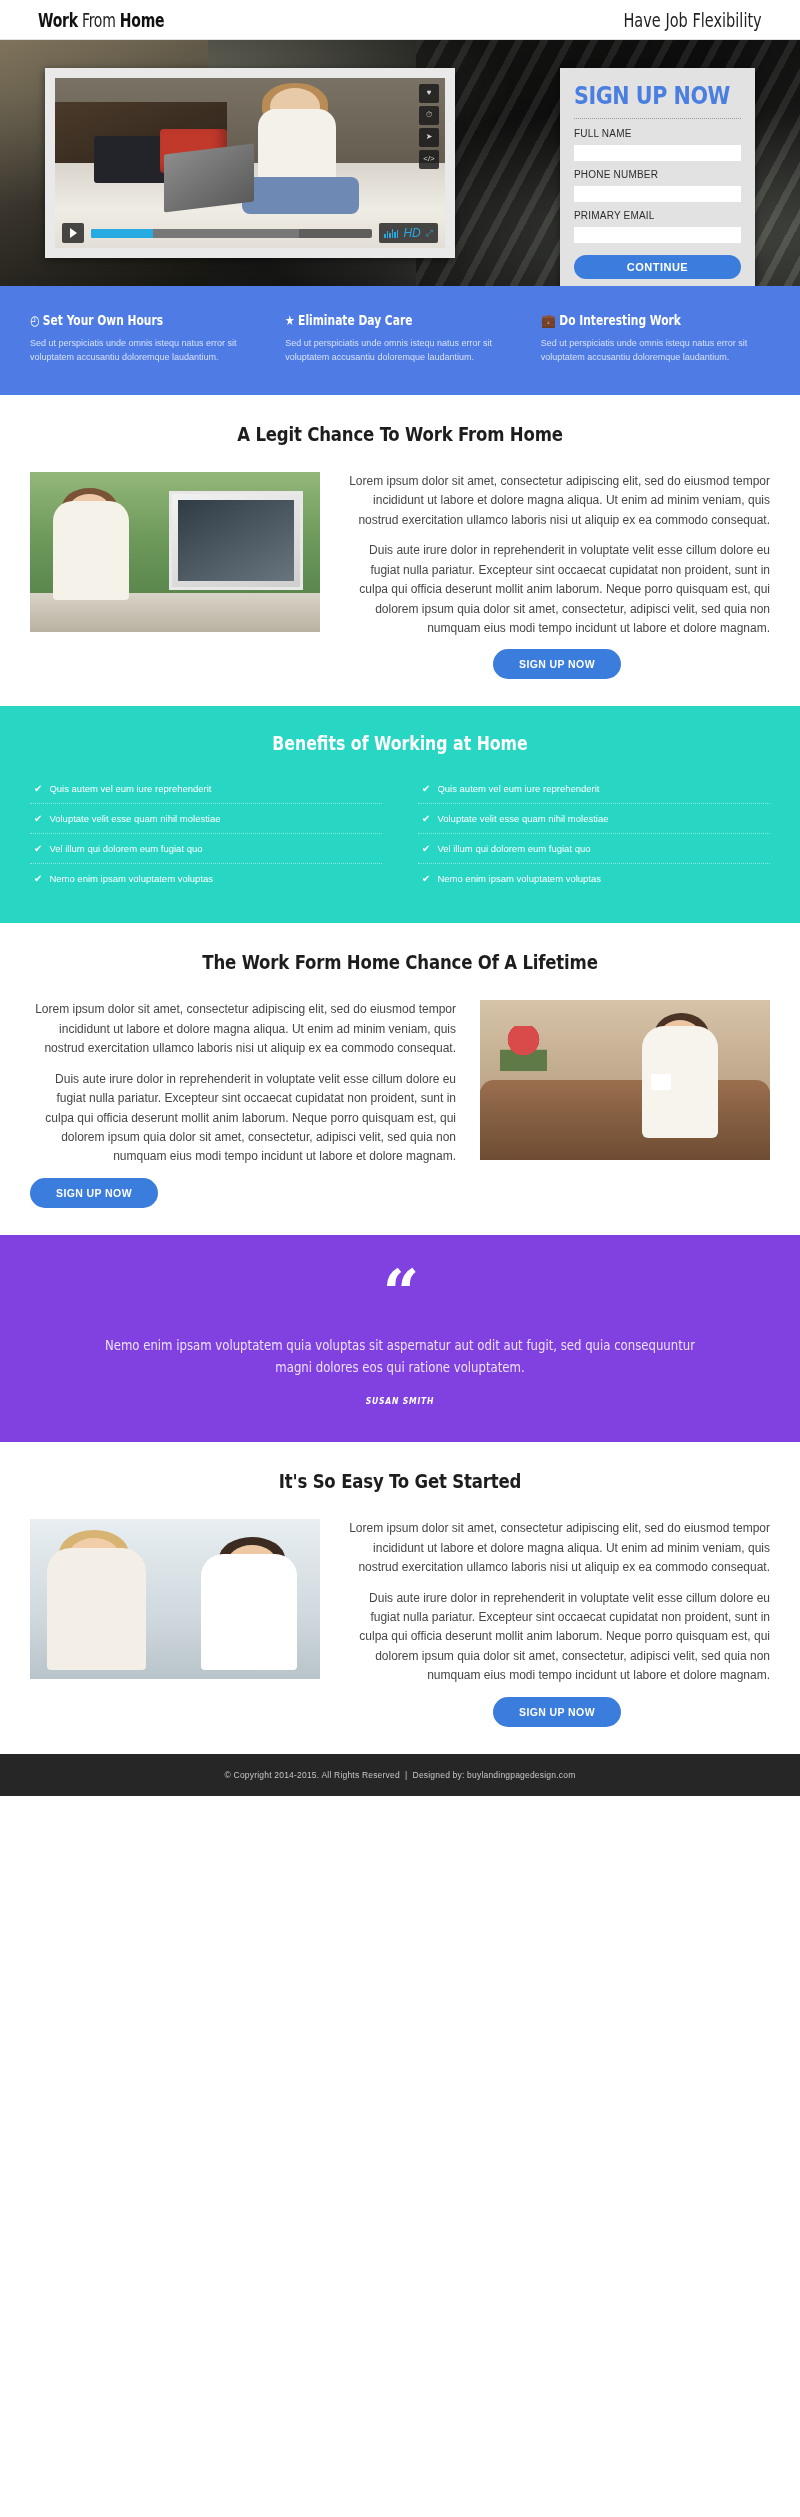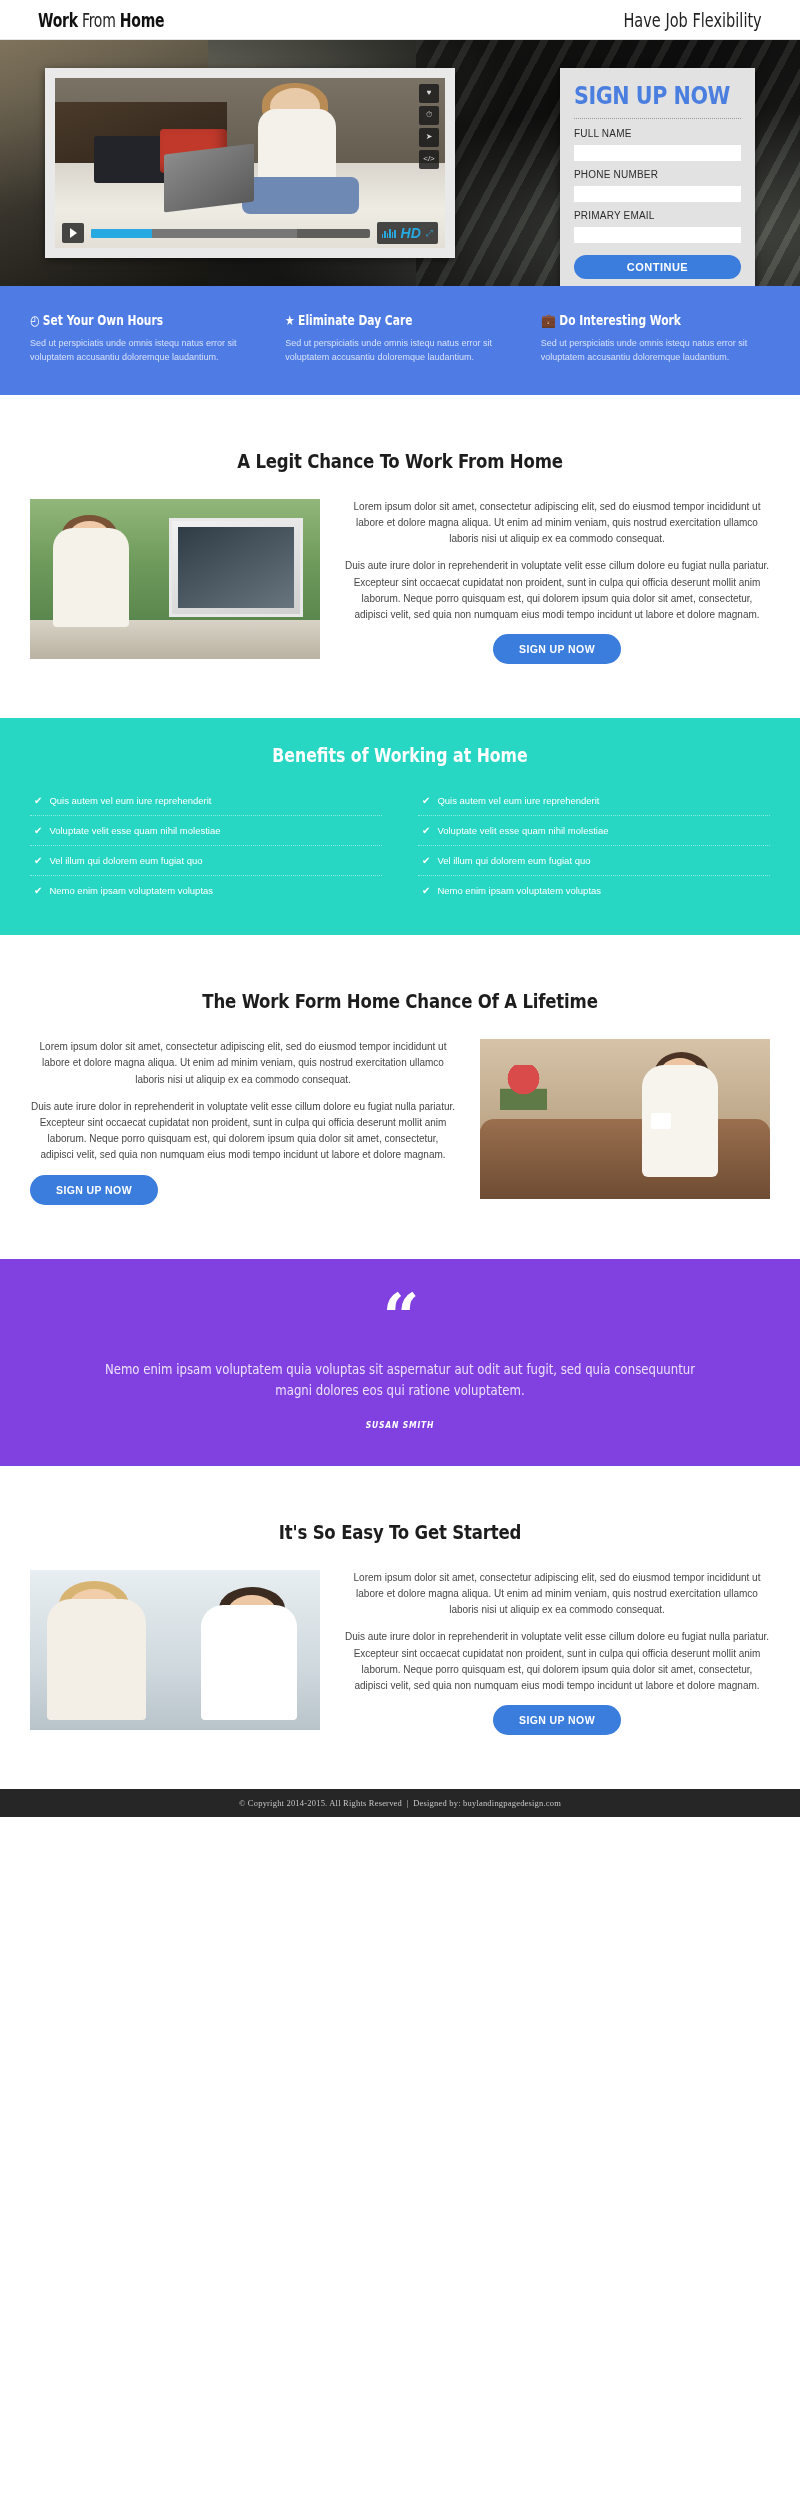--- a/index.html
+++ b/index.html
@@ -150,21 +150,21 @@
     border-radius:2px; overflow:hidden; display:flex;
   }
   .vid-bar .filled { width:22%; background:#27a9e1; }
   .vid-bar .buffer { width:52%; background:rgba(140,140,140,0.55); }
   .vid-right {
     display:flex; align-items:center; gap:5px;
     background: rgba(40,40,40,0.85); padding:3px 5px; border-radius:2px;
   }
   .vid-eq { display:flex; gap:1px; align-items:flex-end; height:10px; }
   .vid-eq i { display:block; width:1.5px; background:#27a9e1; }
-  .vid-hd { color:#27a9e1; font-size:14px; font-weight:700; font-style:italic; }
+  .vid-hd { color:#27a9e1; font-size:12px; font-weight:400; font-style:italic; }
   .vid-fs { color:#27a9e1; font-size:9px; }
 
   
   .vid-iconbar {
     position:absolute; right:6px; top:6px;
     display:flex; flex-direction:column; gap:3px; z-index:4;
   }
   .vid-iconbar div {
     width:20px; height:19px;
     background: rgba(25,25,25,0.82);
@@ -251,40 +251,40 @@
     white-space: nowrap;
   }
   .feature-title .fi { margin-right: 4px; font-weight: 400; }
   .feature-text {
     font-size: 9px;
     line-height: 1.55;
     color: #d6e0fb;
   }
 
   
-  .section { padding: 54px 30px; background:#fff; }
+  .section { padding: 27px 30px; background:#fff; }
   .section-title {
     font-family: "DejaVu Sans Condensed", "Liberation Sans Narrow", "Liberation Sans", sans-serif;
     font-size: 20px;
     font-weight: 700;
     text-align: center;
     color: #1d1d1d;
     letter-spacing: -0.2px;
     margin-bottom: 26px;
     transform: scaleX(0.92);
   }
   .two-col { display: flex; gap: 24px; align-items: flex-start; }
   .col-img { width: 290px; flex: none; }
   .col-text { flex: 1; }
   .para {
-    font-size: 10px;
+    font-size: 12px;
     line-height: 1.62;
     color: #464646;
     margin-bottom: 11px;
-    text-align: center;
+    text-align: right;
   }
   .para:last-of-type { margin-bottom: 16px; }
   .cta-btn {
     display: inline-block;
     background: #3b7ddd;
     color: #fff;
     font-size: 10.5px;
     font-weight: 700;
     letter-spacing: 0.4px;
     padding: 9px 26px;
@@ -445,28 +445,27 @@
     font-size: 8.5px;
     letter-spacing: 0.8px;
     color: #ffffff;
     font-weight: 700;
     font-style: italic;
   }
 
   
   .footer {
     background: #262626;
-    height: 28px;
+    height: 42px;
     display: flex;
     align-items: center;
     justify-content: center;
     color: #c7c7c7;
     font-size: 8.5px;
     letter-spacing: 0.2px;
-    font-family: Liberation Serif, serif;
   }
   .footer span { white-space: pre; }
 </style>
 </head>
 <body>
 
 <div class="header">
   <div class="logo"><b>Work</b><span class="thin"> From </span><b>Home</b></div>
   <div class="tagline">Have Job Flexibility</div>
 </div>

